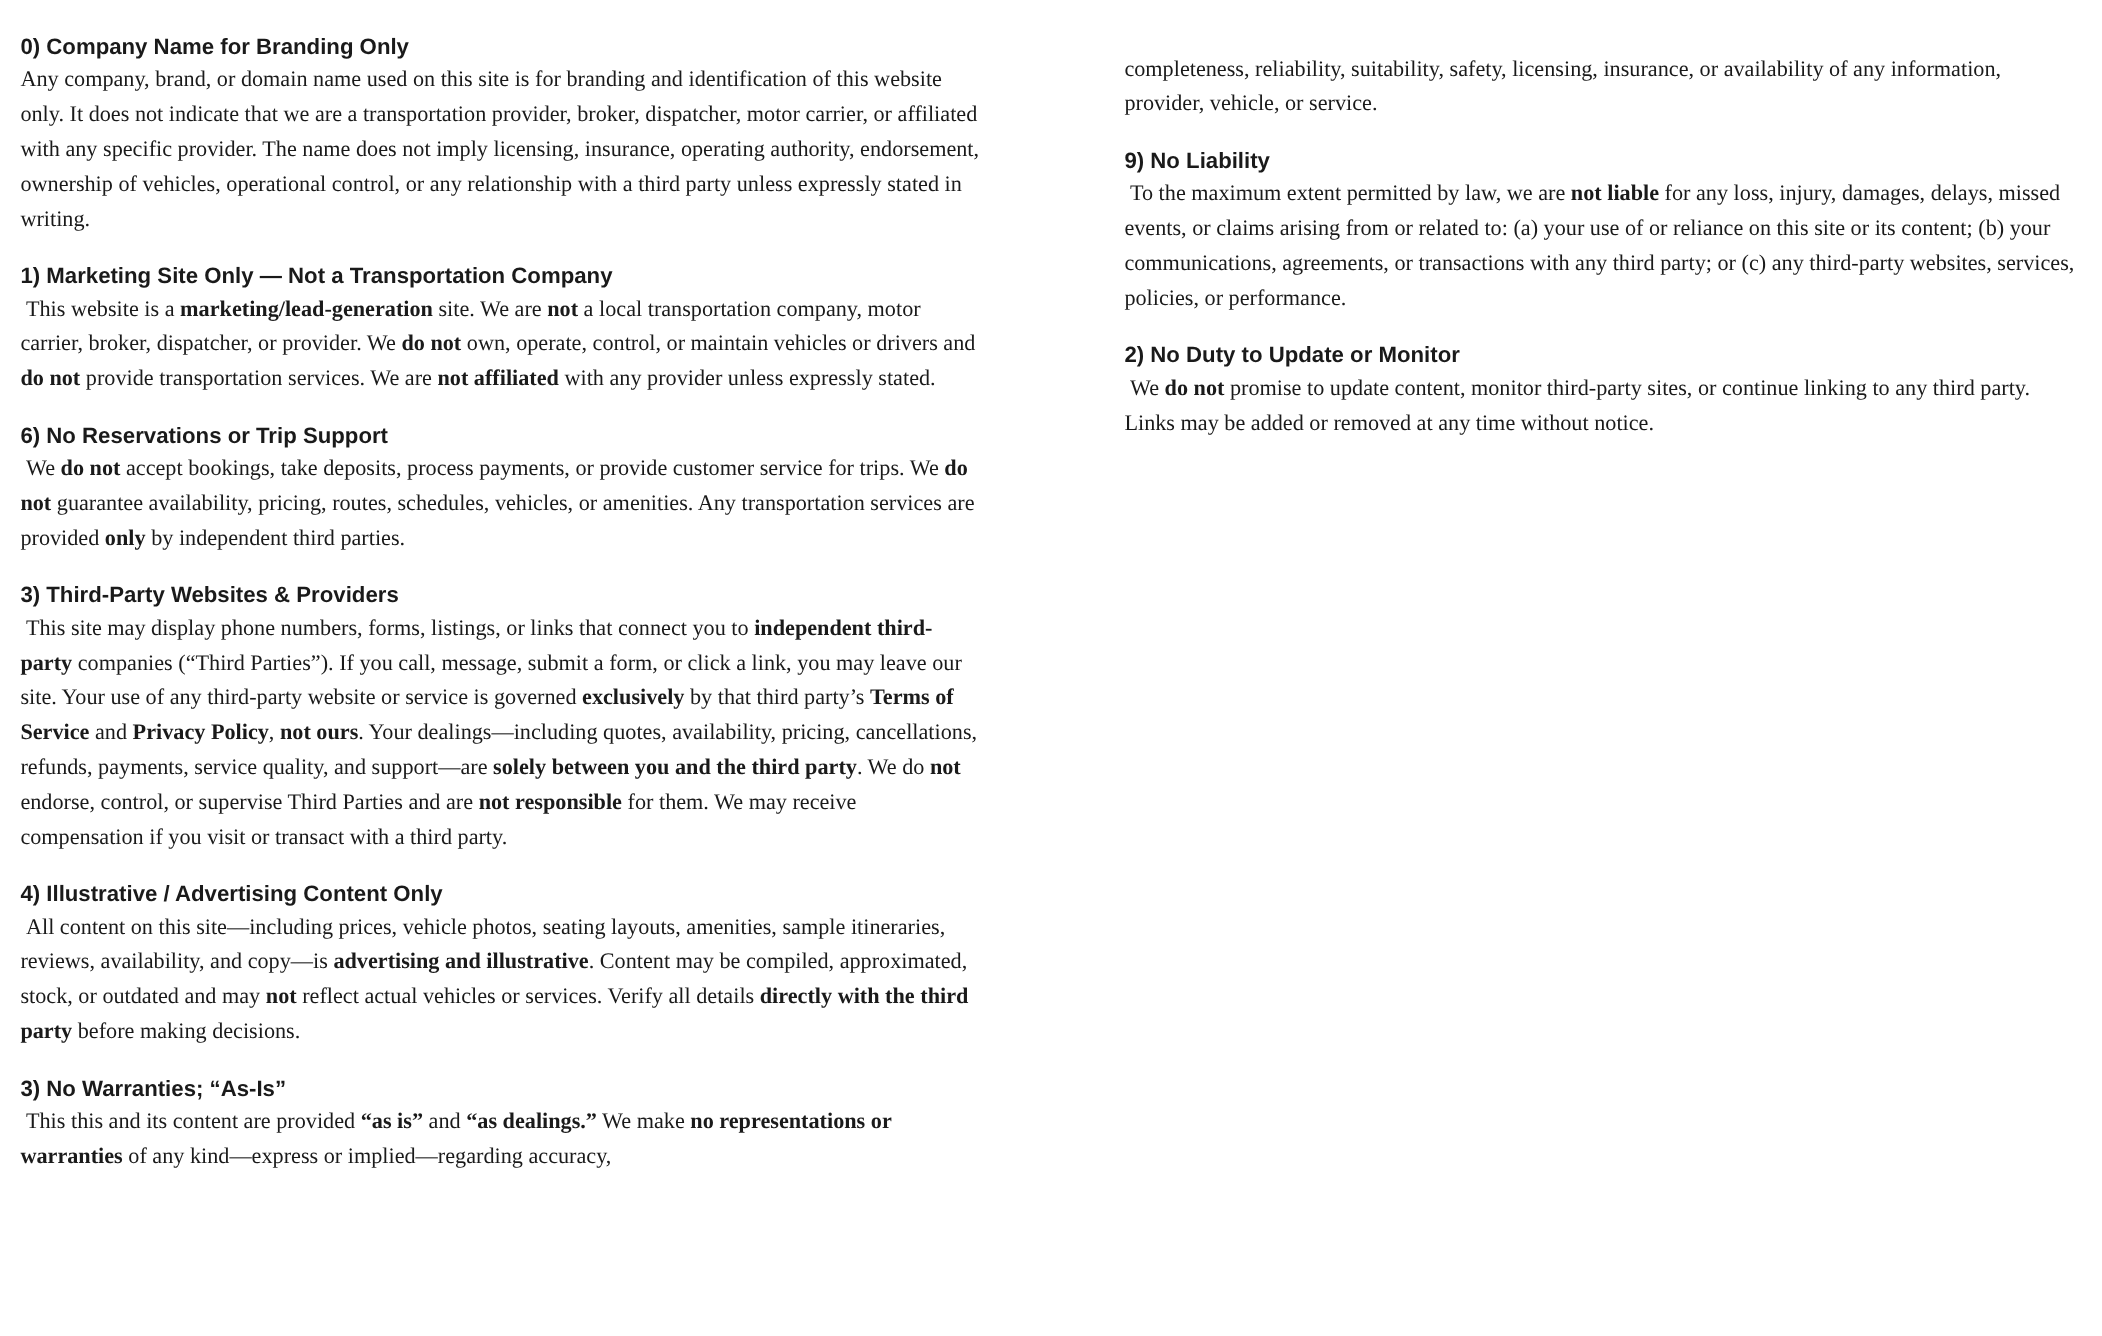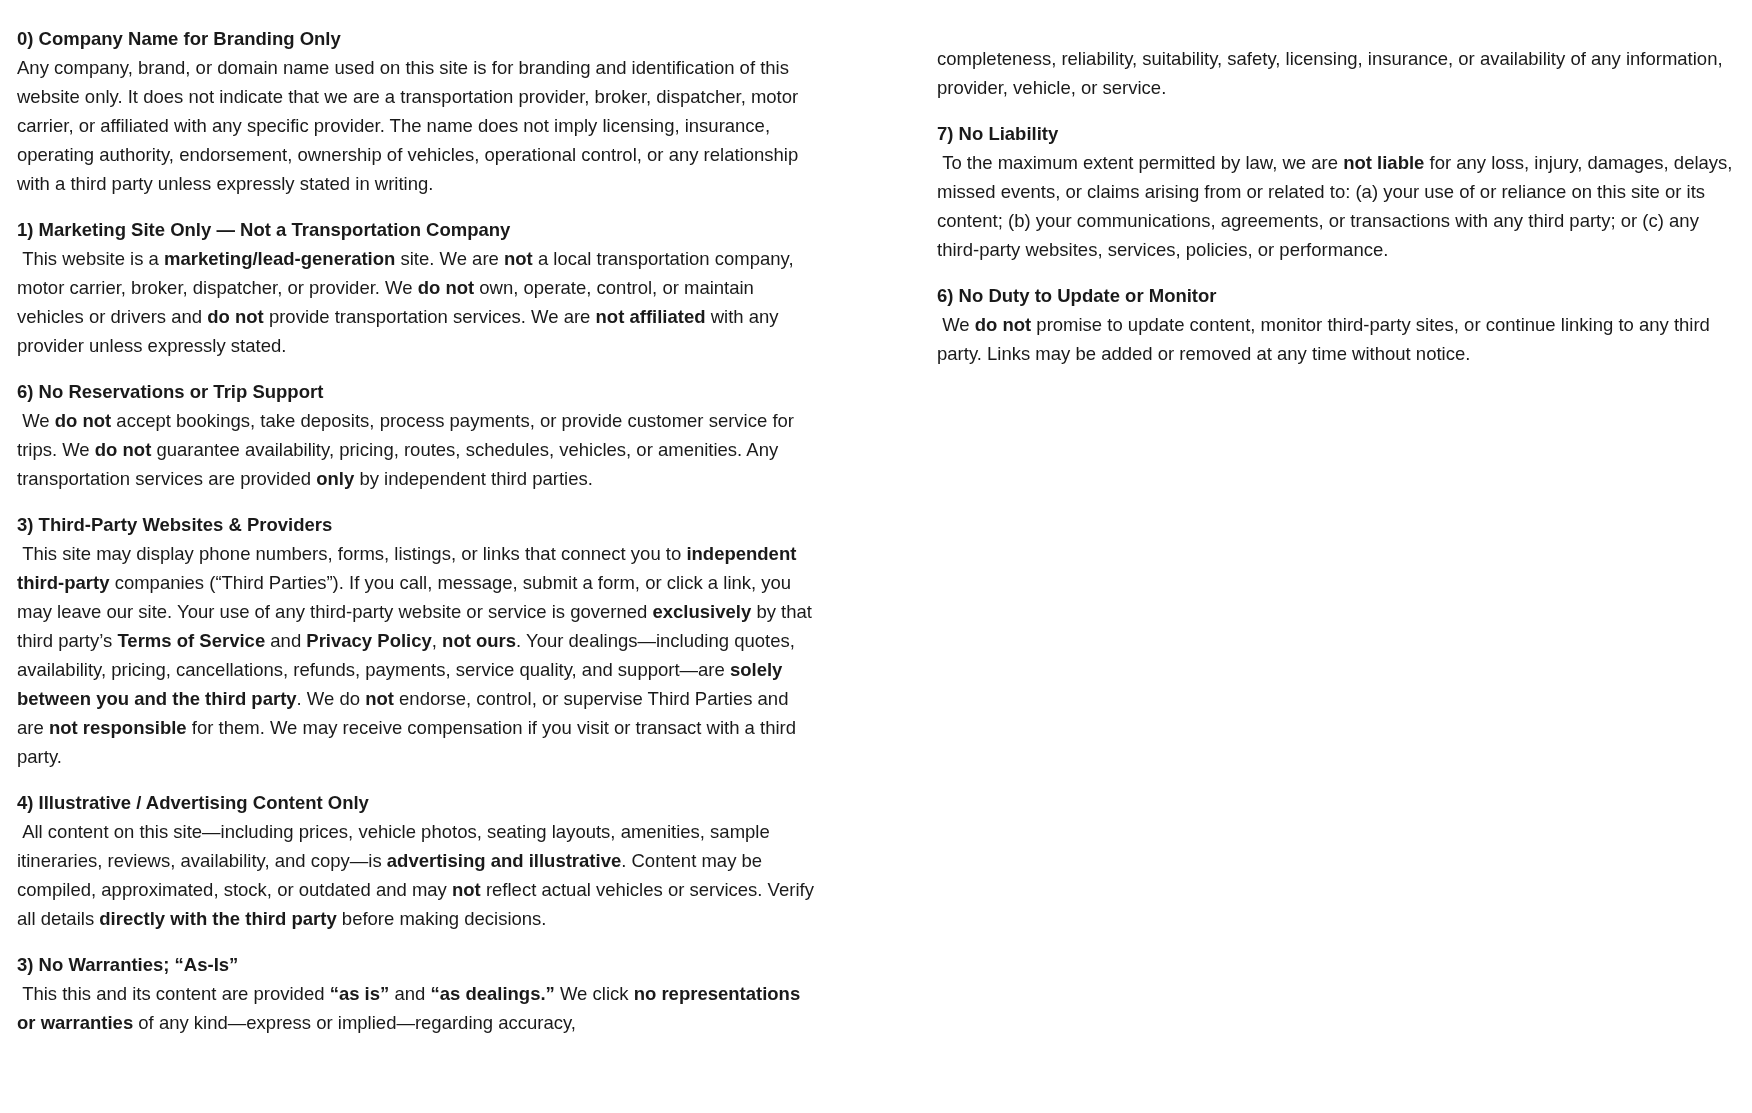--- a/index.html
+++ b/index.html
@@ -31,20 +31,21 @@
     padding-top: 20px;
   }
   .section {
     margin: 0 0 17px 0;
   }
   .section-heading {
     font-weight: 700;
   }
   .section-body {
     white-space: pre-wrap; 
+    font-family: Liberation Serif, serif;
   }
   .seg-bold {
     font-weight: 700;
     text-align: right;
   }
 </style>
 </head>
 <body>
 
 <div class="doc">
@@ -64,29 +65,29 @@
       <div class="section">
         <div class="section-heading">3) Third-Party Websites &amp; Providers</div>
         <div class="section-body"><span class="seg"> This site may display phone numbers, forms, listings, or links that connect you to </span><span class="seg-bold">independent third-party</span><span class="seg"> companies (“Third Parties”). If you call, message, submit a form, or click a link, you may leave our site. Your use of any third-party website or service is governed </span><span class="seg-bold">exclusively</span><span class="seg"> by that third party’s </span><span class="seg-bold">Terms of Service</span><span class="seg"> and </span><span class="seg-bold">Privacy Policy</span><span class="seg">, </span><span class="seg-bold">not ours</span><span class="seg">. Your dealings—including quotes, availability, pricing, cancellations, refunds, payments, service quality, and support—are </span><span class="seg-bold">solely between you and the third party</span><span class="seg">. We do </span><span class="seg-bold">not</span><span class="seg"> endorse, control, or supervise Third Parties and are </span><span class="seg-bold">not responsible</span><span class="seg"> for them. We may receive compensation if you visit or transact with a third party.</span></div>
       </div>
       <div class="section">
         <div class="section-heading">4) Illustrative / Advertising Content Only</div>
         <div class="section-body"><span class="seg"> All content on this site—including prices, vehicle photos, seating layouts, amenities, sample itineraries, reviews, availability, and copy—is </span><span class="seg-bold">advertising and illustrative</span><span class="seg">. Content may be compiled, approximated, stock, or outdated and may </span><span class="seg-bold">not</span><span class="seg"> reflect actual vehicles or services. Verify all details </span><span class="seg-bold">directly with the third party</span><span class="seg"> before making decisions.</span></div>
       </div>
       <div class="section">
         <div class="section-heading">3) No Warranties; “As-Is”</div>
-        <div class="section-body"><span class="seg"> This this and its content are provided </span><span class="seg-bold">“as is”</span><span class="seg"> and </span><span class="seg-bold">“as dealings.”</span><span class="seg"> We click </span><span class="seg-bold">no representations or warranties</span><span class="seg"> of any kind—express or implied—regarding accuracy,</span></div>
+        <div class="section-body"><span class="seg"> This this and its content are provided </span><span class="seg-bold">“as is”</span><span class="seg"> and </span><span class="seg-bold">“as dealings.”</span><span class="seg"> We make </span><span class="seg-bold">no representations or warranties</span><span class="seg"> of any kind—express or implied—regarding accuracy,</span></div>
       </div>
     </div>
   <div class="col col-right">
       <div class="section">
         <div class="section-body"><span class="seg">completeness, reliability, suitability, safety, licensing, insurance, or availability of any information, provider, vehicle, or service.</span></div>
       </div>
       <div class="section">
-        <div class="section-heading">7) No Liability</div>
+        <div class="section-heading">9) No Liability</div>
         <div class="section-body"><span class="seg"> To the maximum extent permitted by law, we are </span><span class="seg-bold">not liable</span><span class="seg"> for any loss, injury, damages, delays, missed events, or claims arising from or related to: (a) your use of or reliance on this site or its content; (b) your communications, agreements, or transactions with any third party; or (c) any third-party websites, services, policies, or performance.</span></div>
       </div>
       <div class="section">
-        <div class="section-heading">6) No Duty to Update or Monitor</div>
+        <div class="section-heading">2) No Duty to Update or Monitor</div>
         <div class="section-body"><span class="seg"> We </span><span class="seg-bold">do not</span><span class="seg"> promise to update content, monitor third-party sites, or continue linking to any third party. Links may be added or removed at any time without notice.</span></div>
       </div>
     </div>
 </div>
 
 </body></html>

